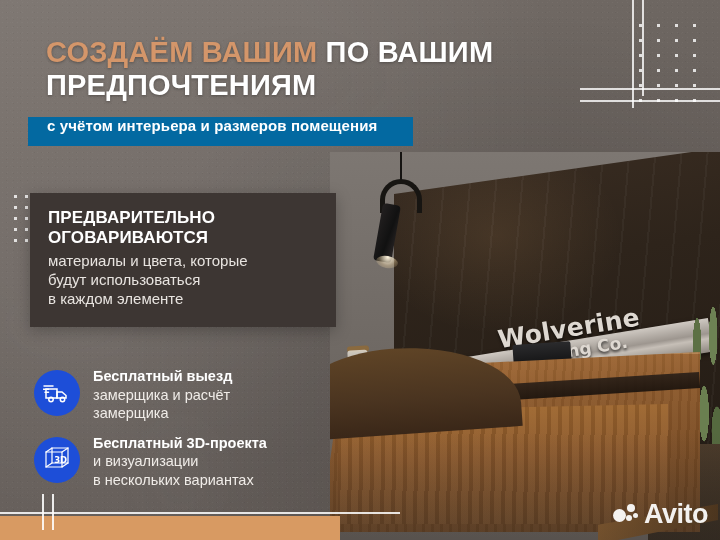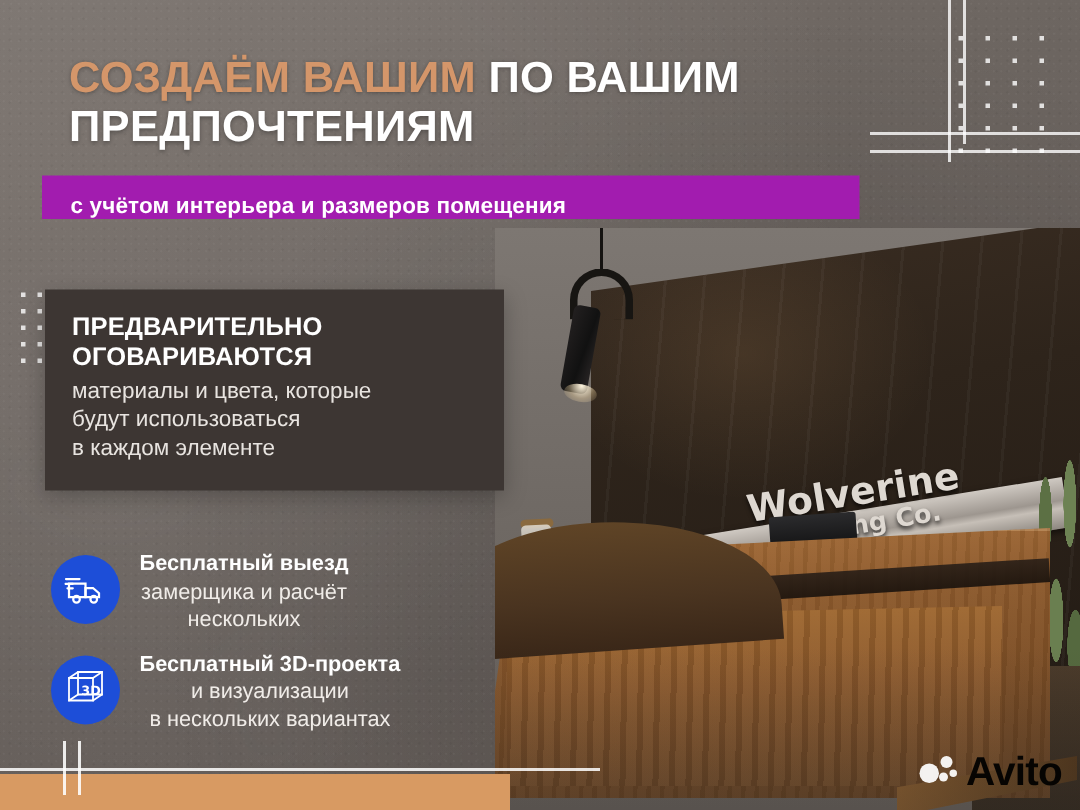--- a/index.html
+++ b/index.html
@@ -203,23 +203,23 @@
   
   .headline {
     position:absolute; left:46px; top:36px; width:520px;
     font-size:29px; font-weight:bold; line-height:1.13;
     color:#ffffff; letter-spacing:.2px;
     text-shadow:0 1px 3px rgba(0,0,0,.30);
   }
   .headline .hl-accent { color:#d4966a; }
 
   .subbar {
-    position:absolute; left:28px; top:117px; width:545px; height:29px;
-    background:#a21caf;
-    display:flex; align-items:flex-end;
+    position:absolute; left:28px; top:117px; width:385px; height:29px;
+    background:#0369a1;
+    display:flex; align-items:flex-start;
   }
   .subbar span {
     padding-left:19px;
     font-size:15px; font-weight:bold; color:#ffffff; letter-spacing:.1px;
   }
 
   
   .darkbox {
     position:absolute; left:30px; top:193px; width:306px; height:134px;
     background:#3d3633;
@@ -236,37 +236,37 @@
   }
 
   
   .features { position:absolute; left:34px; top:368px; width:300px; }
   .feature { display:flex; align-items:flex-start; margin-bottom:12px; }
   .feat-icon {
     flex:0 0 auto; width:46px; height:46px; border-radius:50%;
     background:#1d4ed8; margin-right:13px; margin-top:2px;
     display:flex; align-items:center; justify-content:center;
   }
-  .feat-text { padding-top:0px;text-align:center; }
+  .feat-text { padding-top:0px; }
   .feat-title { font-size:14.5px; font-weight:bold; color:#ffffff; line-height:1.24; }
   .feat-sub { font-size:14.5px; font-weight:normal; color:#f0ece8; line-height:1.26; }
 
   
   .avito {
     position:absolute; right:12px; bottom:12px;
     display:flex; align-items:center; gap:5px;
     opacity:.93;
   }
   .avito-mark { position:relative; width:26px; height:24px; }
   .avito-mark i { position:absolute; border-radius:50%; background:#ffffff; display:block; }
   .avito-mark .c1 { left:0;   top:6px;  width:13px; height:13px; }
   .avito-mark .c2 { left:14px; top:1px;  width:8px;  height:8px; }
   .avito-mark .c3 { left:13px; top:12px; width:6px;  height:6px; }
   .avito-mark .c4 { left:20px; top:10px; width:5px;  height:5px; }
-  .avito-word { font-size:27px; font-weight:bold; color:#000000; letter-spacing:-.5px; line-height:1; }
+  .avito-word { font-size:27px; font-weight:bold; color:#ffffff; letter-spacing:-.5px; line-height:1; }
 </style>
 </head>
 <body>
 
 <div id="poster">
 
   <div class="bg-base"></div>
   <div class="bg-mottle"></div>
   <div class="bg-noise"></div>
 
@@ -393,21 +393,21 @@
           <path d="M3 7h11v9H3z"></path>
           <path d="M14 10h5l4 3.5V16h-9z"></path>
           <circle cx="8" cy="17.5" r="2.2"></circle>
           <circle cx="19.5" cy="17.5" r="2.2"></circle>
           <path d="M1 4h9M0.5 7.2h5M2 10.2h3.5"></path>
         </svg>
       </div>
       <div class="feat-text">
         <div class="feat-title">Бесплатный выезд</div>
         <div class="feat-sub">замерщика и расчёт</div>
-        <div class="feat-sub">нескольких</div>
+        <div class="feat-sub">замерщика</div>
       </div>
     </div>
 
     <div class="feature">
       <div class="feat-icon">
         <svg width="28" height="26" viewBox="0 0 28 26" fill="none" stroke="#ffffff" stroke-width="1.2" stroke-linecap="round">
           <path d="M3 5h16v15H3z"></path>
           <path d="M9 1h16v15H9z"></path>
           <path d="M3 5 9 1M19 5l6-4M19 20l6-4M3 20l6-4"></path>
           <text x="11.2" y="16" font-family="DejaVu Sans, sans-serif" font-size="8.5" font-weight="bold" fill="#ffffff" stroke="none">3D</text>

